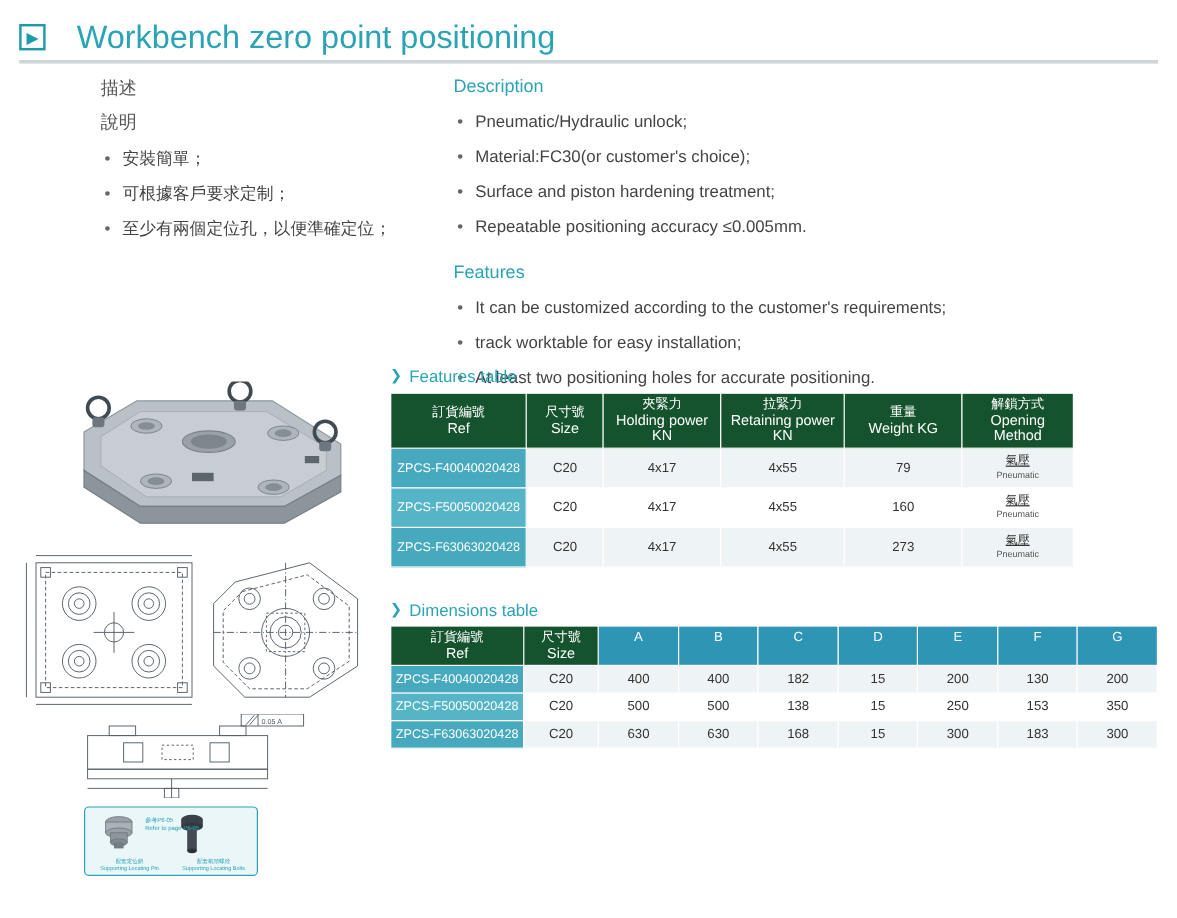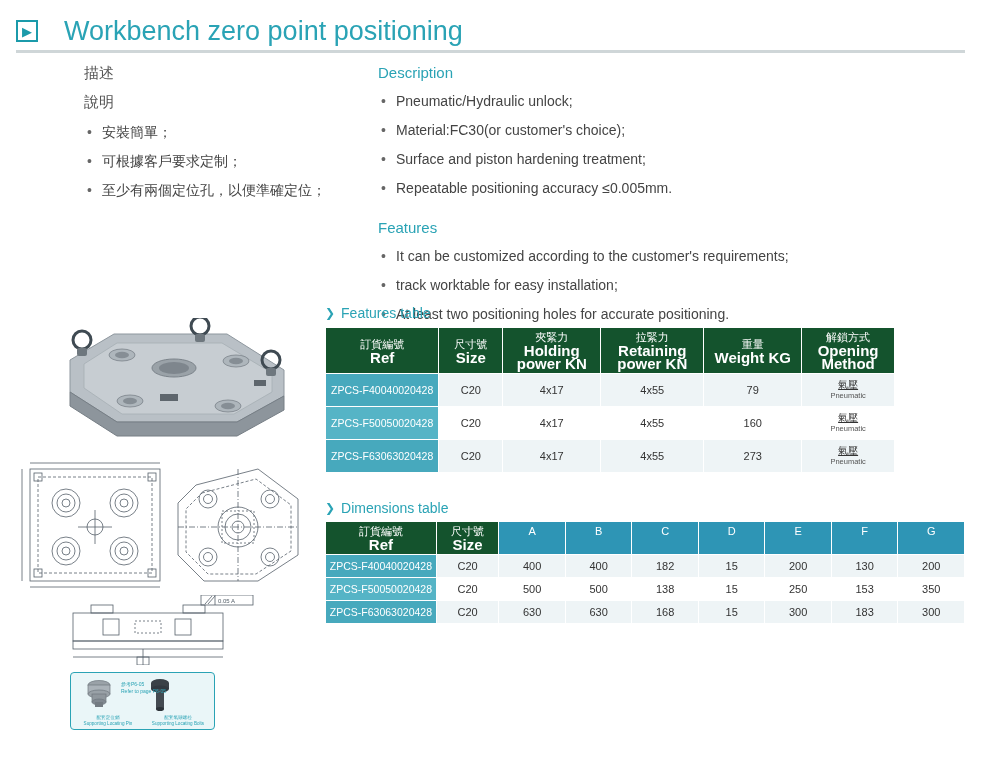--- a/index.html
+++ b/index.html
@@ -78,21 +78,21 @@
   table.spec th {
     background: #14532d;
     color: #ffffff;
     font-weight: normal;
     text-align: center;
     padding: 3px 2px;
     border: 1px solid #ffffff;
     line-height: 13px;
   }
   table.spec th .l1 { display: block; font-size: 11px; }
-  table.spec th .l2 { display: block; font-size: 15px; font-weight: bold; }
+  table.spec th .l2 { display: block; font-size: 12px; }
   table.spec td {
     text-align: center;
     padding: 5px 2px;
     border: 1px solid #ffffff;
     color: #333;
     font-size: 11px;
   }
   table.spec tr.odd td  { background: #eef4f6; }
   table.spec tr.even td { background: #ffffff; }
   table.spec td.ref {

